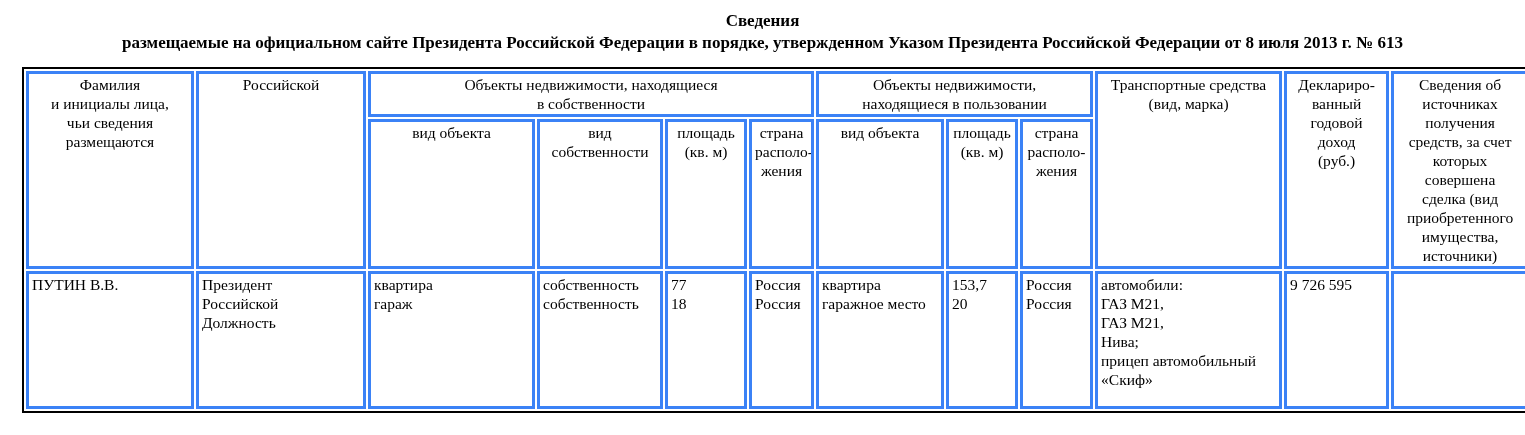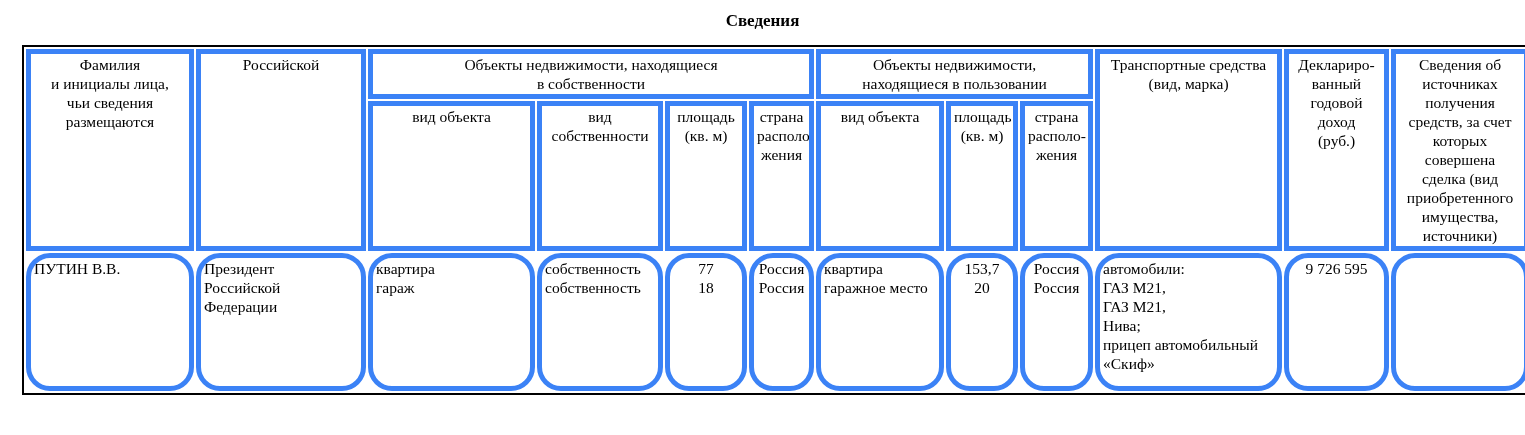--- a/index.html
+++ b/index.html
@@ -26,42 +26,43 @@
   }
   table.decl {
     margin: 13px 0 0 22px;
     border-collapse: separate;
     border-spacing: 2px;
     border: 2px solid #000;
     table-layout: fixed;
     width: 1481px;
   }
   table.decl th, table.decl td {
-    border: 5px solid #3b82f6;
+    border: 3px solid #3b82f6;
     vertical-align: top;
     font-size: 15.5px;
     line-height: 19px;
     font-weight: normal;
     padding: 1px 3px;
     white-space: pre-line;
     overflow: hidden;
   }
   table.decl th { text-align: center; }
-  table.decl td { text-align: left; border-radius: 24px; }
-  table.decl td.center { text-align: center; }
+  table.decl td { text-align: left; }
+  table.decl td.center { text-align: left; }
   tr.group-row { height: 40px; }
   tr.data-row { height: 138px; }
 </style>
 </head>
 <body>
 
 <div class="page">
 
   <div class="title-block">
     <div>Сведения</div>
+    <div>размещаемые на официальном сайте Президента Российской Федерации в порядке, утвержденном Указом Президента Российской Федерации от 8 июля 2013 г. № 613</div>
   </div>
 
   <table class="decl">
     <colgroup>
       <col style="width:168px">
       <col style="width:170px">
       <col style="width:167px">
       <col style="width:126px">
       <col style="width:82px">
       <col style="width:65px">
@@ -114,21 +115,21 @@
         <th>площадь
 (кв. м)</th>
         <th>страна
 располо-
 жения</th>
       </tr>
       <tr class="data-row">
         <td>ПУТИН В.В.</td>
         <td>Президент
 Российской
-Федерации</td>
+Должность</td>
         <td>квартира
 гараж</td>
         <td>собственность
 собственность</td>
         <td class="center">77
 18</td>
         <td class="center">Россия
 Россия</td>
         <td>квартира
 гаражное место</td>

